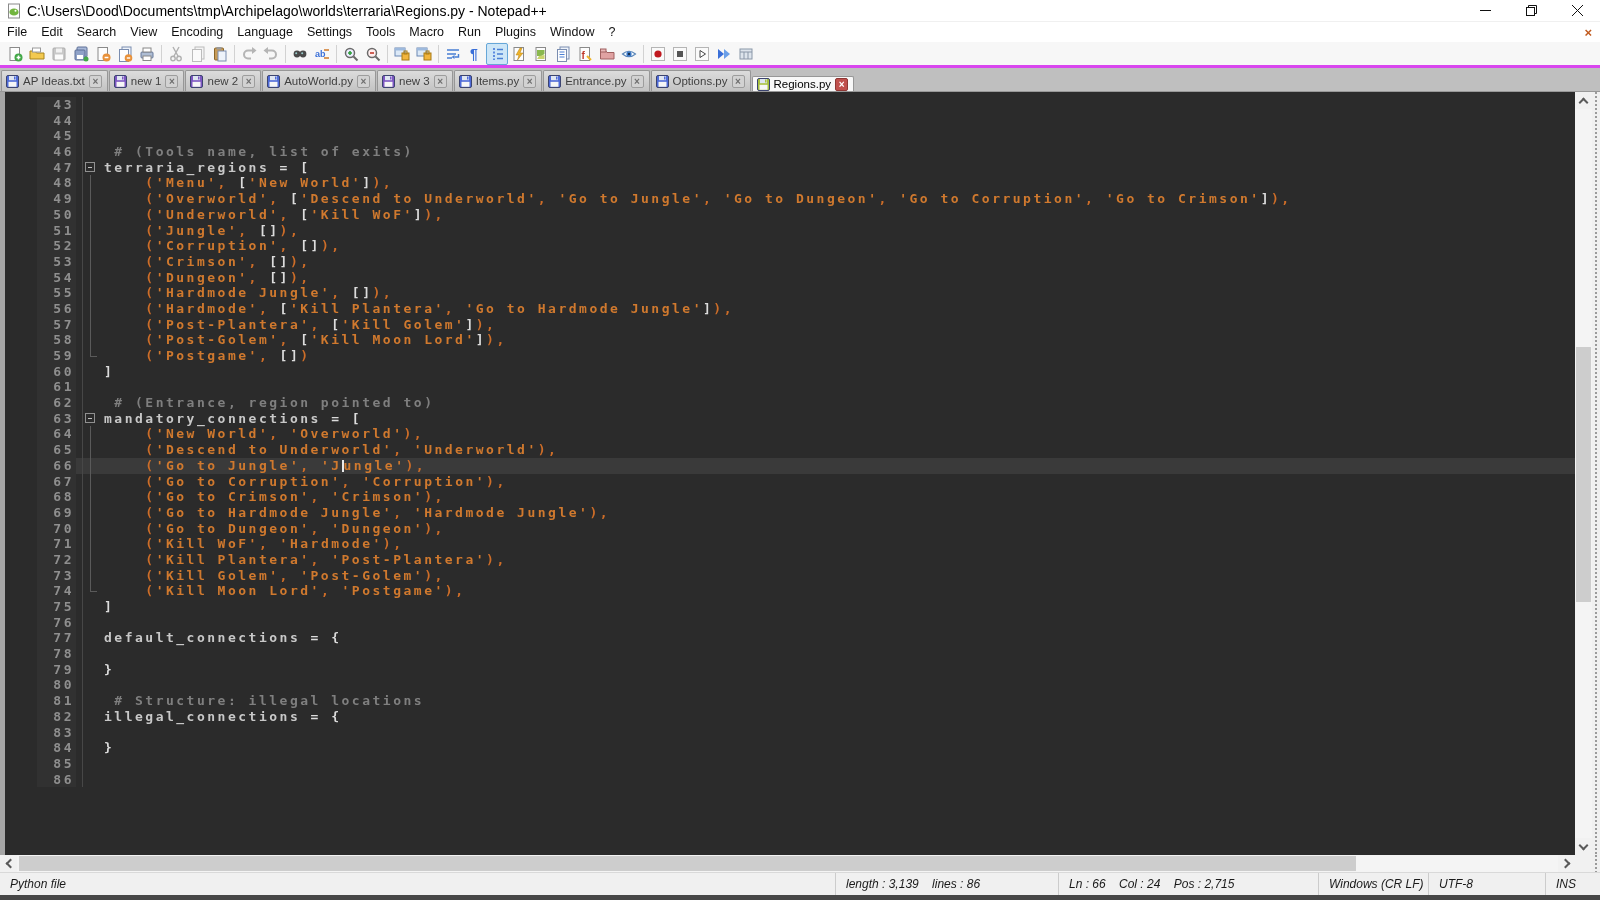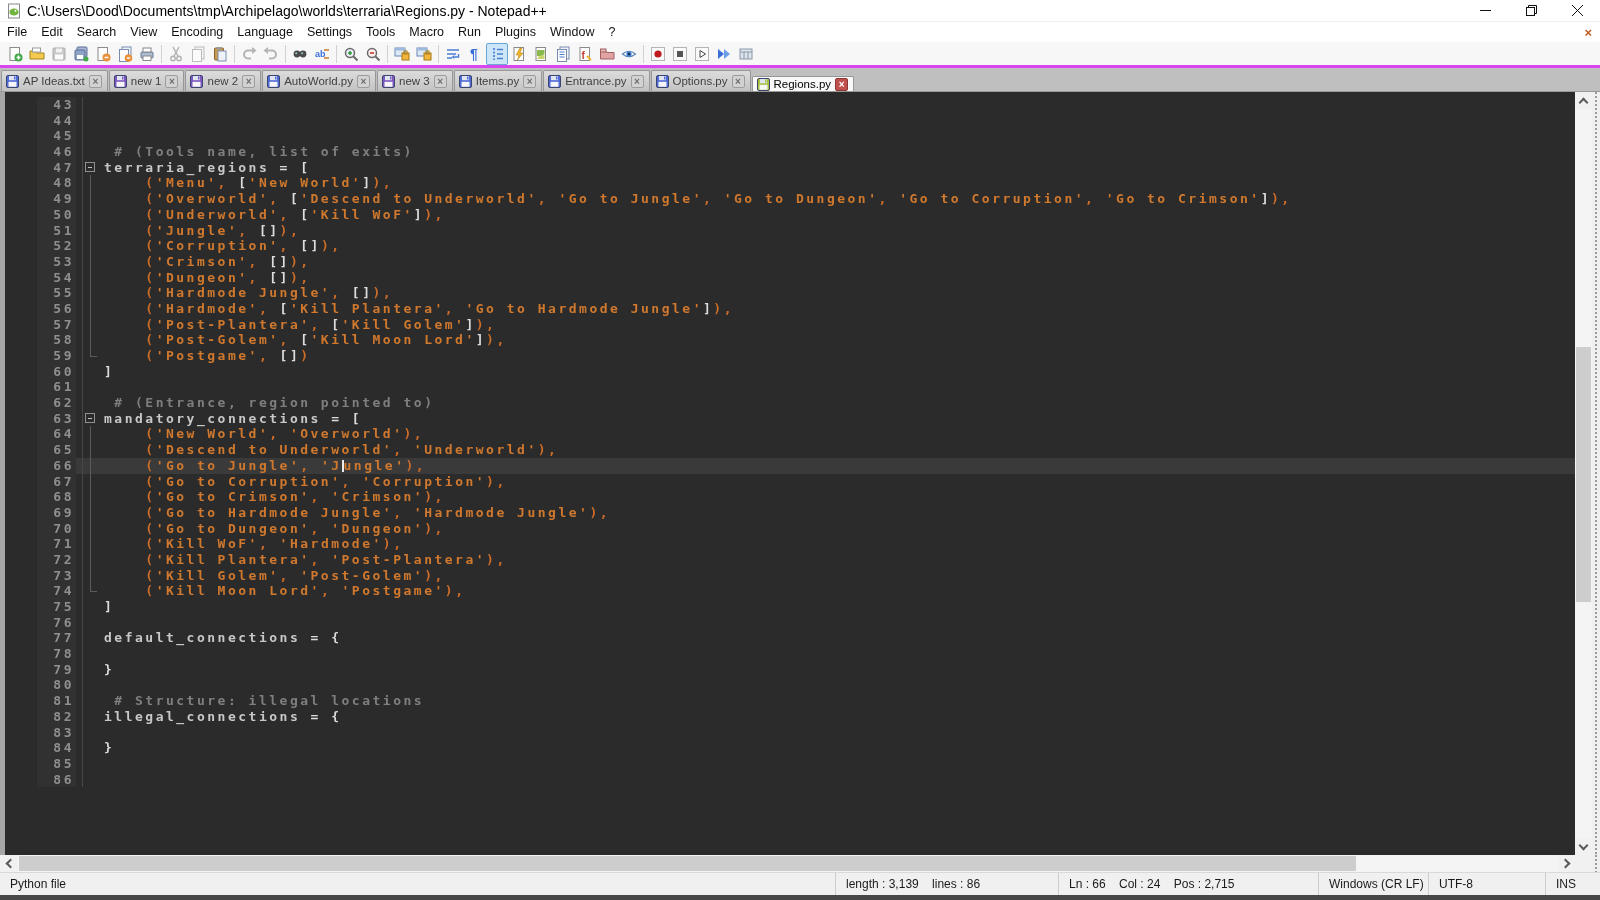--- a/index.html
+++ b/index.html
@@ -78,21 +78,21 @@
   .h-track{flex:1; position:relative;}
   .h-thumb{position:absolute; top:1px; bottom:1px; left:2px; width:1337px; background:#cdcdcd;}
   .h-corner{width:17px; flex:none; background:#f1f1f1;}
   .chev{width:7px; height:7px; border-left:2px solid #5a5a5a; border-bottom:2px solid #5a5a5a;}
   .chev.up{transform:rotate(135deg); margin-top:3px;} .chev.down{transform:rotate(-45deg); margin-bottom:3px;}
   .chev.left{transform:rotate(45deg); margin-left:3px;} .chev.right{transform:rotate(-135deg); margin-right:3px;}
 
   
   .statusbar{height:23px; background:#f0f0f0; border-top:1px solid #d9d9d9; display:flex; align-items:stretch;
              font-size:12px; color:#1a1a1a;}
-  .sb-seg{display:flex; align-items:center; padding-left:10px; white-space:pre; border-left:1px solid #cccccc;}
+  .sb-seg{display:flex; align-items:center; padding-left:10px; white-space:pre; border-left:1px solid #cccccc;font-style:italic;}
   .sb-seg:first-child{border-left:none; flex:1;}
   .sb-len{width:223px; flex:none;} .sb-pos{width:260px; flex:none;}
   .sb-eol{width:110px; flex:none;} .sb-enc{width:117px; flex:none;} .sb-ins{width:55px; flex:none;}
   .bottom-strip{height:5px; background:#474747;}
 </style>
 </head>
 <body>
 
 <div class="titlebar">
   <span class="app-icon">

